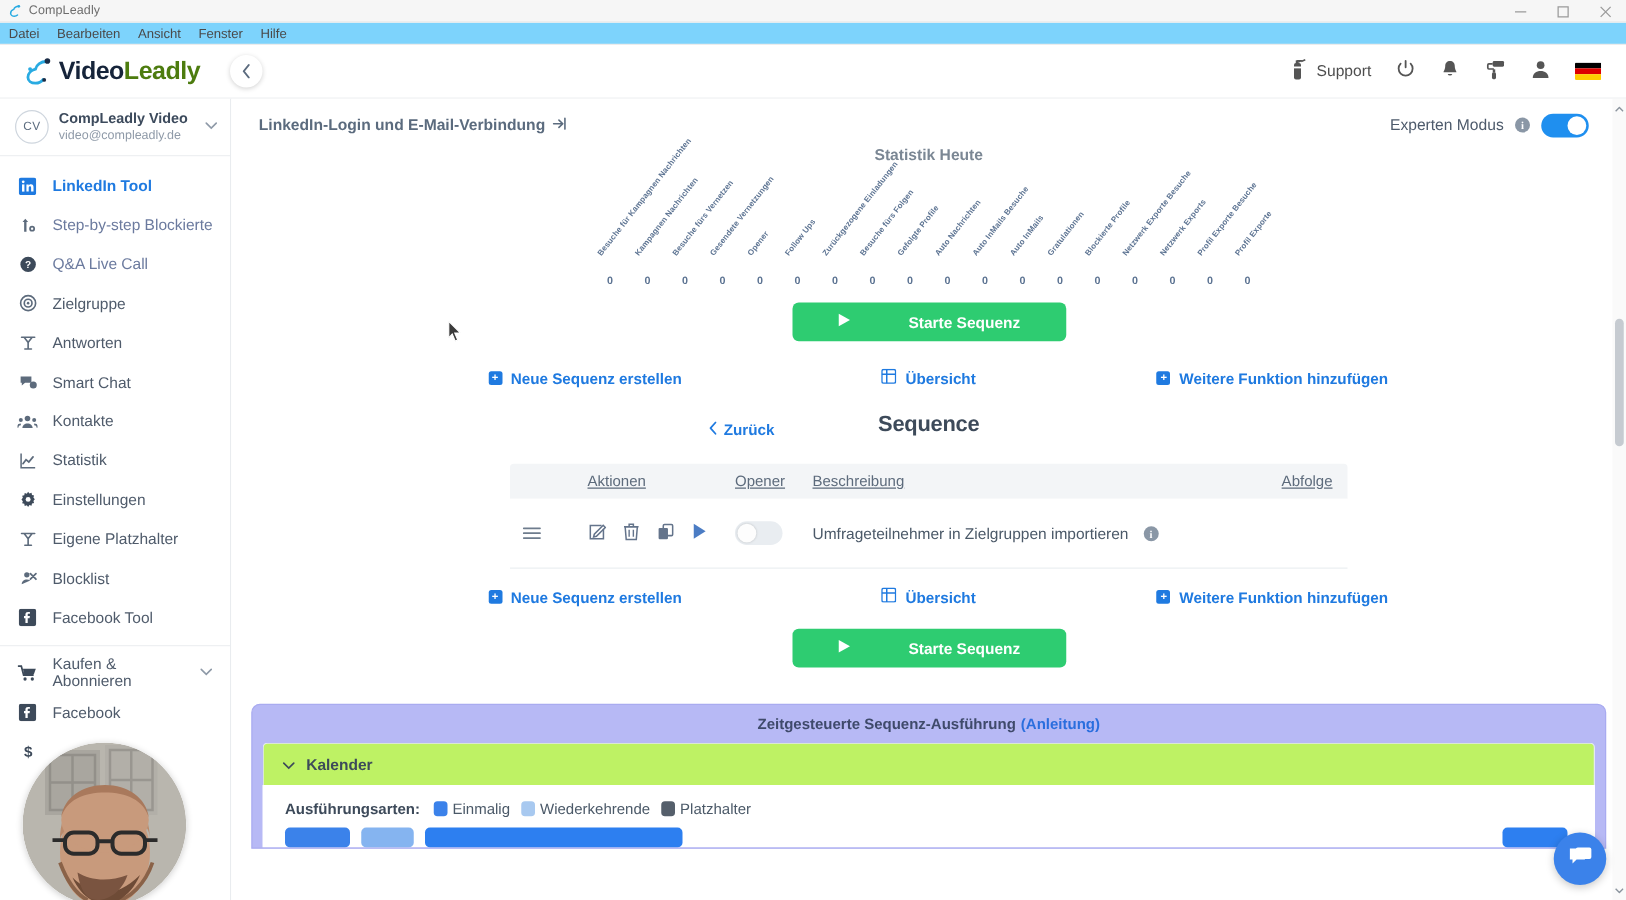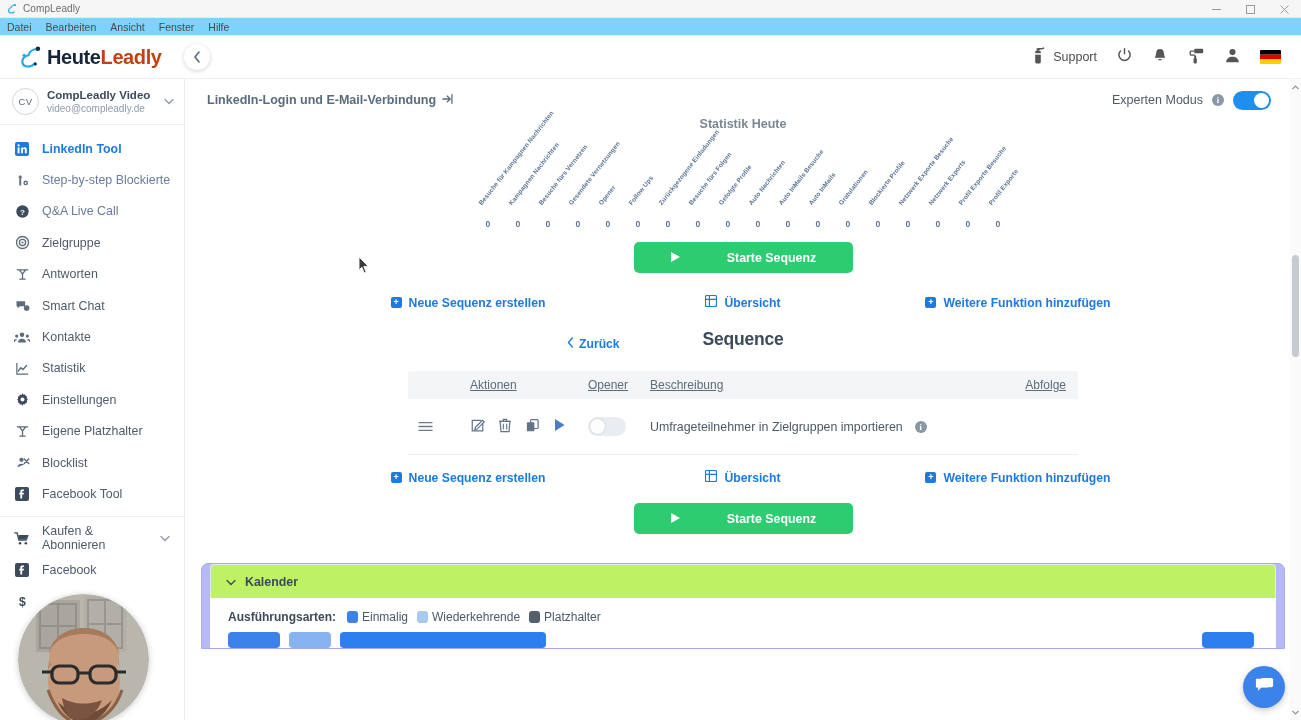--- a/index.html
+++ b/index.html
@@ -31,21 +31,21 @@
 
   
   .appheader{
     height:43px; background:#ffffff; border-bottom:1px solid #eef0f2;
     display:flex; align-items:center; position:relative;
   }
   .logo-wrap{ width:185px; display:flex; align-items:center; padding-left:18px; }
   .logo-mark{ width:26px; height:26px; margin-right:3px; flex:none; }
   .logo-text{ font-size:20px; font-weight:bold; letter-spacing:-.4px; }
   .logo-text .dark{ color:#16243a; }
-  .logo-text .blue{ color:#c2410c; }
+  .logo-text .blue{ color:#4d7c0f; }
   .collapse-btn{
     width:26px;height:26px;border-radius:50%;background:#fff;
     box-shadow:0 1px 4px rgba(0,0,0,.18);
     display:flex;align-items:center;justify-content:center;
     color:#5b6b7e; font-size:12px; margin-left:-1px; z-index:6;
   }
   .header-right{ margin-left:auto; display:flex; align-items:center; gap:19px; padding-right:20px; }
   .hr-item{ display:flex; align-items:center; gap:6px; color:#5a5a5a; }
   .hr-item .lbl{ font-size:12.5px; color:#4d4d4d; }
   .flag{ width:21px; height:14px; border-radius:1px; overflow:hidden; display:block; }
@@ -258,21 +258,21 @@
 <div class="appheader">
   <div class="logo-wrap">
     <span class="logo-mark">
       <svg viewBox="0 0 30 30" width="26" height="26">
         <path d="M22 6c-5 0-9 3-10 7-4 1-7 4-7 7.5S8 26 12 26c3 0 5.5-1.3 7-3.3" fill="none" stroke="#29abe2" stroke-width="2.6" stroke-linecap="round"></path>
         <circle cx="23" cy="5.5" r="2.6" fill="#1b2c46"></circle>
         <circle cx="7" cy="13" r="1.8" fill="#29abe2"></circle>
         <circle cx="20" cy="23" r="1.8" fill="#1b2c46"></circle>
       </svg>
     </span>
-    <span class="logo-text"><span class="dark">Heute</span><span class="blue">Leadly</span></span>
+    <span class="logo-text"><span class="dark">Video</span><span class="blue">Leadly</span></span>
   </div>
   <div class="collapse-btn">
     <svg width="8" height="12" viewBox="0 0 8 12">
         <path d="M6 1L2 6l4 5" fill="none" stroke="#5b6b7e" stroke-width="1.6" stroke-linecap="round" stroke-linejoin="round"></path>
       </svg>
   </div>
 
   <div class="header-right">
     <div class="hr-item">
       <span>
@@ -763,20 +763,24 @@
         <span class="play">
           <svg width="11" height="12" viewBox="0 0 11 12">
               <path d="M1 1l9 5-9 5z" fill="#fff"></path>
             </svg>
         </span>
         <span>Starte Sequenz</span>
       </div>
     </div>
 
     <div class="purple-card">
+      <div class="purple-head">
+        <span>Zeitgesteuerte Sequenz-Ausführung</span>
+        <span class="link">(Anleitung)</span>
+      </div>
       <div class="inner-card">
         <div class="kal-head">
           <span>
             <svg width="10" height="7" viewBox="0 0 10 7">
                 <path d="M1 1.5L5 5.5l4-4" fill="none" stroke="#3d4a5a" stroke-width="1.3" stroke-linecap="round"></path>
               </svg>
           </span>
           <span>Kalender</span>
         </div>
       </div>

